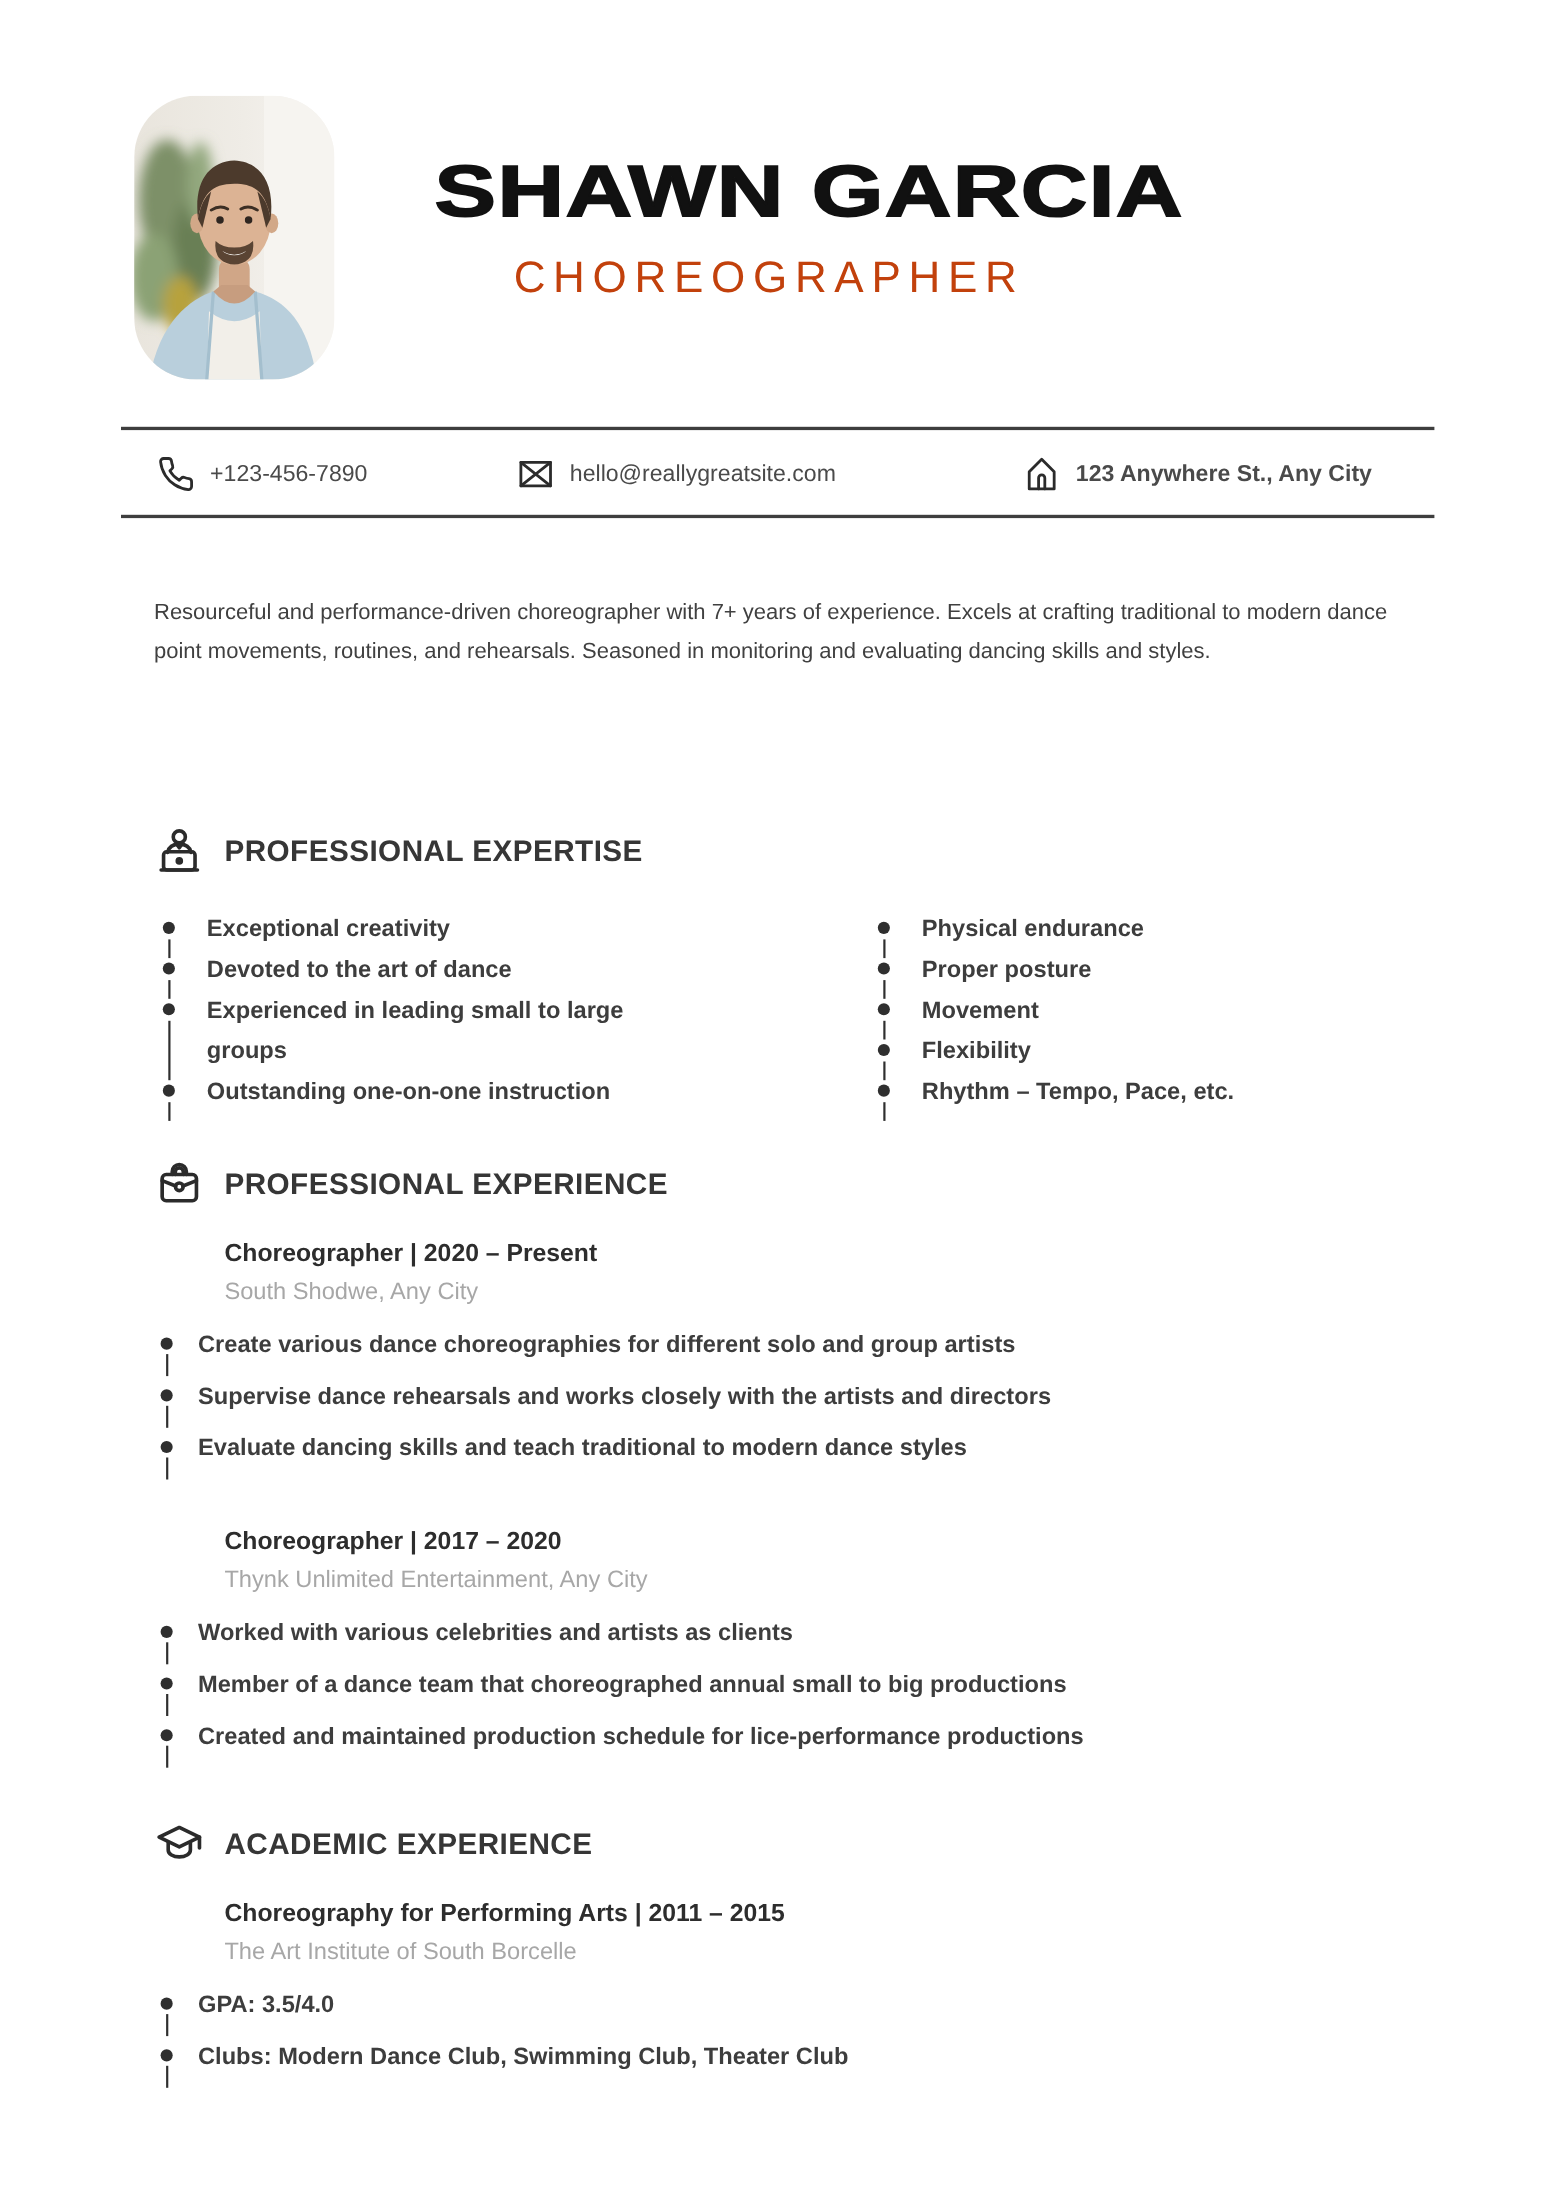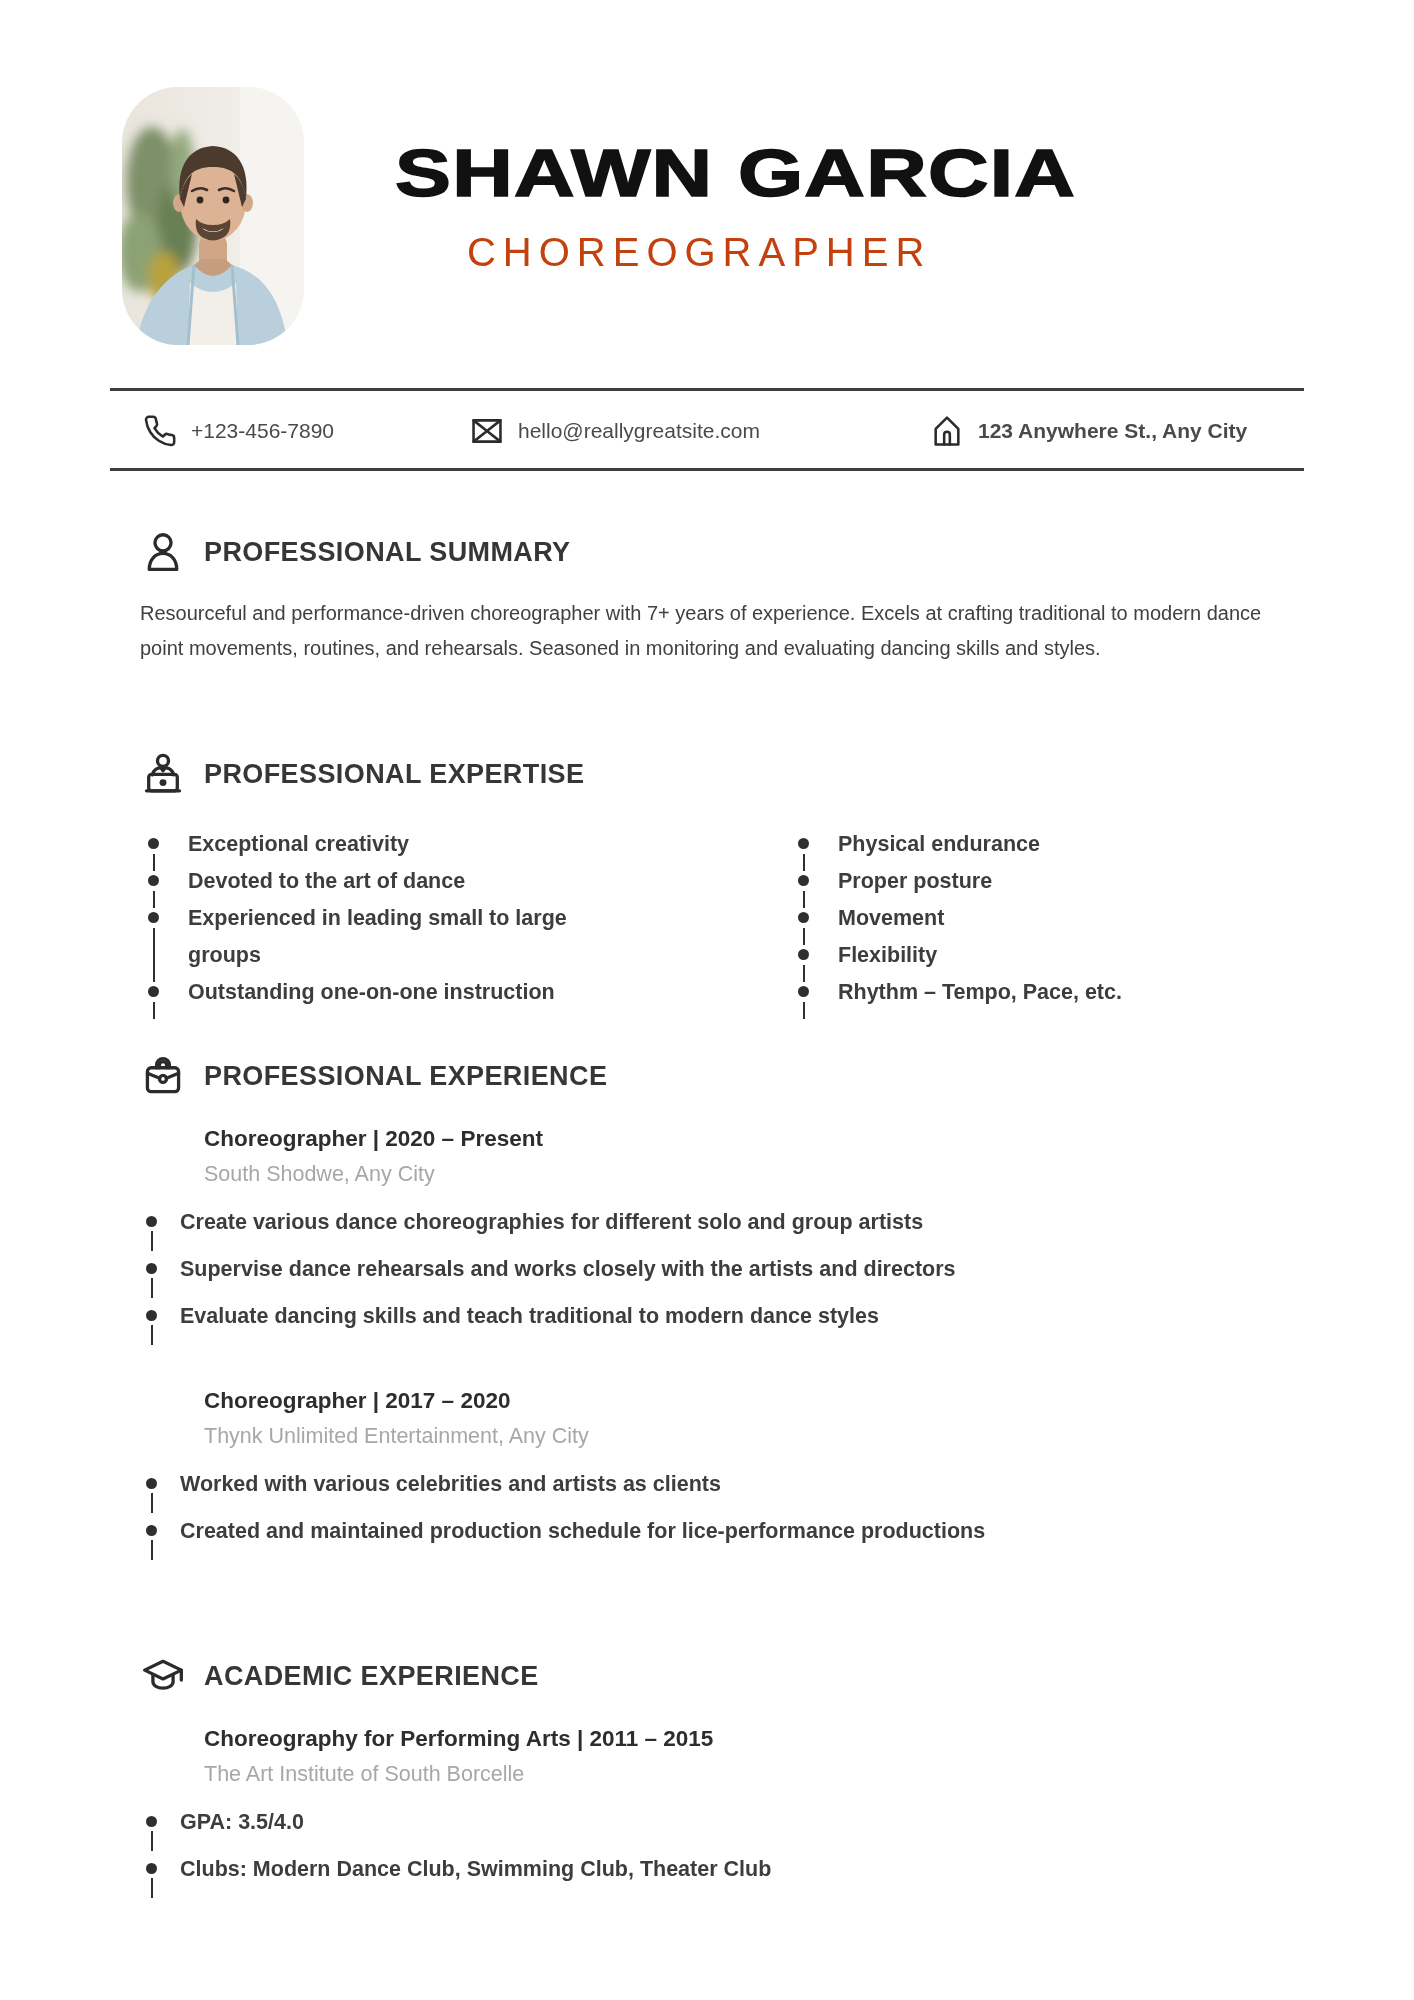--- a/index.html
+++ b/index.html
@@ -139,29 +139,20 @@
 
   <div class="contact-item ci-home">
     <svg class="cicon" viewBox="0 0 24 24">
       <path class="ln" d="M4,10.5 L12,2.5 L20,10.5 V21.5 H4 Z"></path>
       <path class="ln" d="M10,21.5 V14.5 A2,2 0 0 1 14,14.5 V21.5"></path>
     </svg>
     <span>123 Anywhere St., Any City</span>
   </div>
 
   <div class="section sec-summary">
-    <div class="sec-head">
-      <span class="icon-box">
-        <svg viewBox="0 0 24 24">
-            <circle class="ln" cx="12" cy="7" r="4.4"></circle>
-            <path class="ln" d="M4.5,21.5 C4.5,15.8 8,12.8 12,12.8 C16,12.8 19.5,15.8 19.5,21.5 Z"></path>
-          </svg>
-      </span>
-      <h2>PROFESSIONAL SUMMARY</h2>
-    </div>
     <p class="summary-text">Resourceful and performance-driven choreographer with 7+ years of experience. Excels at crafting traditional to modern dance point movements, routines, and rehearsals. Seasoned in monitoring and evaluating dancing skills and styles.</p>
   </div>
 
   <div class="section sec-expertise">
     <div class="sec-head">
       <span class="icon-box">
         <svg viewBox="0 0 24 24">
           <circle class="ln" cx="12" cy="4.8" r="3"></circle>
           <path class="ln" d="M6.2,12.5 C6.8,9.8 9,8.4 12,8.4 C15,8.4 17.2,9.8 17.8,12.5"></path>
           <path class="ln" d="M11,8.8 L12,10.2 L13,8.8"></path>
@@ -219,20 +210,21 @@
           <li><span>Evaluate dancing skills and teach traditional to modern dance styles</span></li>
         </ul>
     </div>
 
     <div class="job job2">
       <p class="job-title">Choreographer | 2017 – 2020</p>
       <p class="job-company">Thynk Unlimited Entertainment, Any City</p>
       <ul class="tl wide">
 
       <li><span>Worked with various celebrities and artists as clients</span></li>
+          <li><span>Member of a dance team that choreographed annual small to big productions</span></li>
           <li><span>Created and maintained production schedule for lice-performance productions</span></li>
         </ul>
     </div>
   </div>
 
   <div class="section sec-academic">
     <div class="sec-head">
       <span class="icon-box">
         <svg viewBox="0 0 24 24">
           <path class="ln" d="M2,8.8 L12,4 L22,8.8 L12,13.6 Z"></path>

